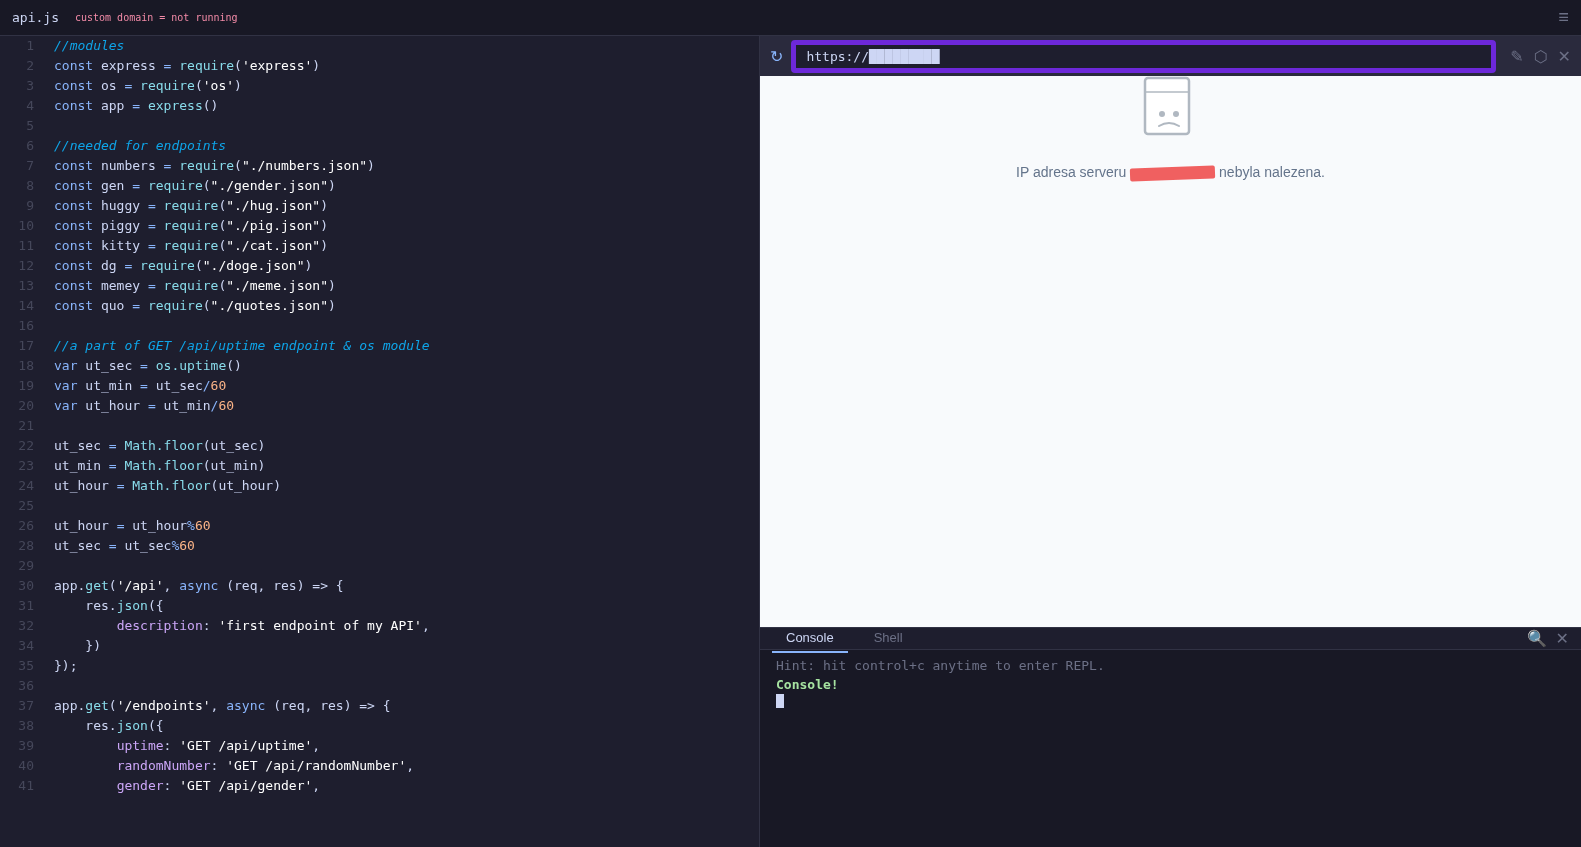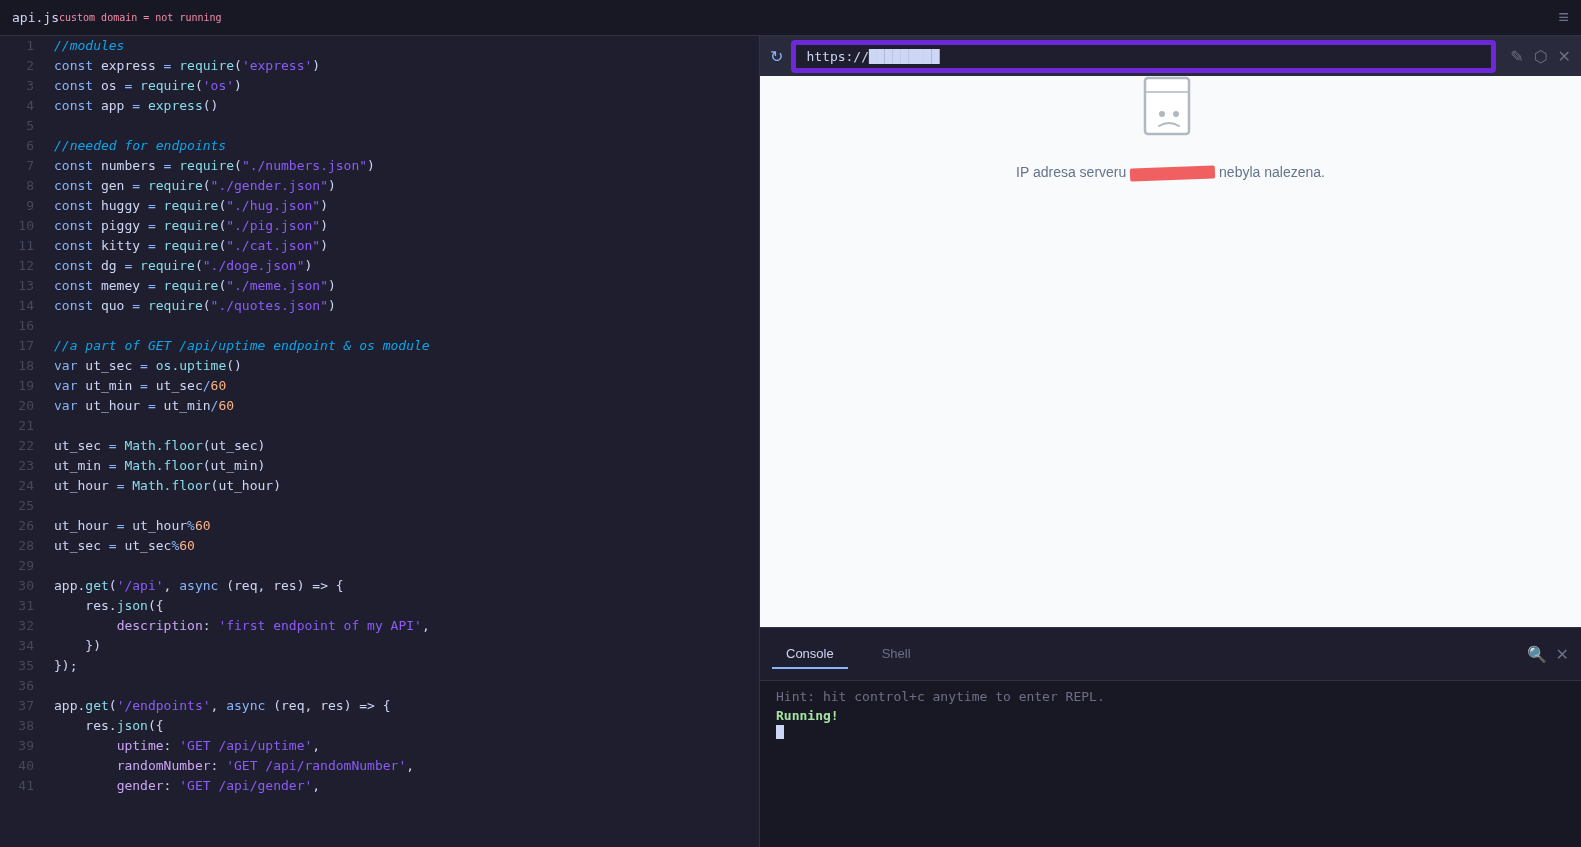--- a/index.html
+++ b/index.html
@@ -14,20 +14,21 @@
       flex-direction: column;
     }
 
     
     .top-bar {
       display: flex;
       align-items: center;
       background: #181825;
       height: 36px;
       padding: 0 12px;
+      gap: 16px;
       border-bottom: 1px solid #313244;
       flex-shrink: 0;
     }
     .tab-filename {
       color: #cdd6f4;
       font-size: 13px;
       font-family: 'Consolas', monospace;
     }
     .tab-status {
       color: #f38ba8;
@@ -82,21 +83,21 @@
     }
     .line-code {
       flex: 1;
       white-space: pre;
       padding-left: 4px;
     }
 
     
     .c-comment { color: #0ea5e9; font-style: italic; }
     .c-keyword { color: #89b4fa; }
-    .c-string { color: #8b5cf6; }
+    .c-string { color: #ffffff; }
     .c-var { color: #cdd6f4; }
     .c-func { color: #89dceb; }
     .c-punct { color: #cdd6f4; }
     .c-prop { color: #cba6f7; }
     .c-num { color: #fab387; }
     .c-op { color: #89b4fa; }
 
     
     .right-panel {
       flex: 1;
@@ -180,23 +181,23 @@
       background: #181825;
       display: flex;
       flex-direction: column;
       border-top: 1px solid #313244;
     }
 
     .console-tabs {
       display: flex;
       align-items: center;
       background: #1e1e2e;
-      height: 53px;
+      height: 22px;
       padding: 0 12px;
-      gap: 20px;
+      gap: 12px;
       border-bottom: 1px solid #313244;
       flex-shrink: 0;
     }
 
     .console-tab {
       padding: 6px 14px;
       font-size: 13px;
       color: #6c7086;
       cursor: pointer;
       border-bottom: 2px solid transparent;
@@ -449,19 +450,19 @@
       <div class="console-tabs">
         <div class="console-tab active">Console</div>
         <div class="console-tab">Shell</div>
         <div class="console-actions">
           <button class="console-action-btn">🔍</button>
           <button class="console-action-btn">✕</button>
         </div>
       </div>
       <div class="console-output">
         <div class="console-hint">Hint: hit control+c anytime to enter REPL.</div>
-        <div class="console-running">Running!</div>
+        <div class="console-running">Console!</div>
         <div><span class="console-cursor"></span></div>
       </div>
     </div>
 
   </div>
 </div>
 
 </body></html>

